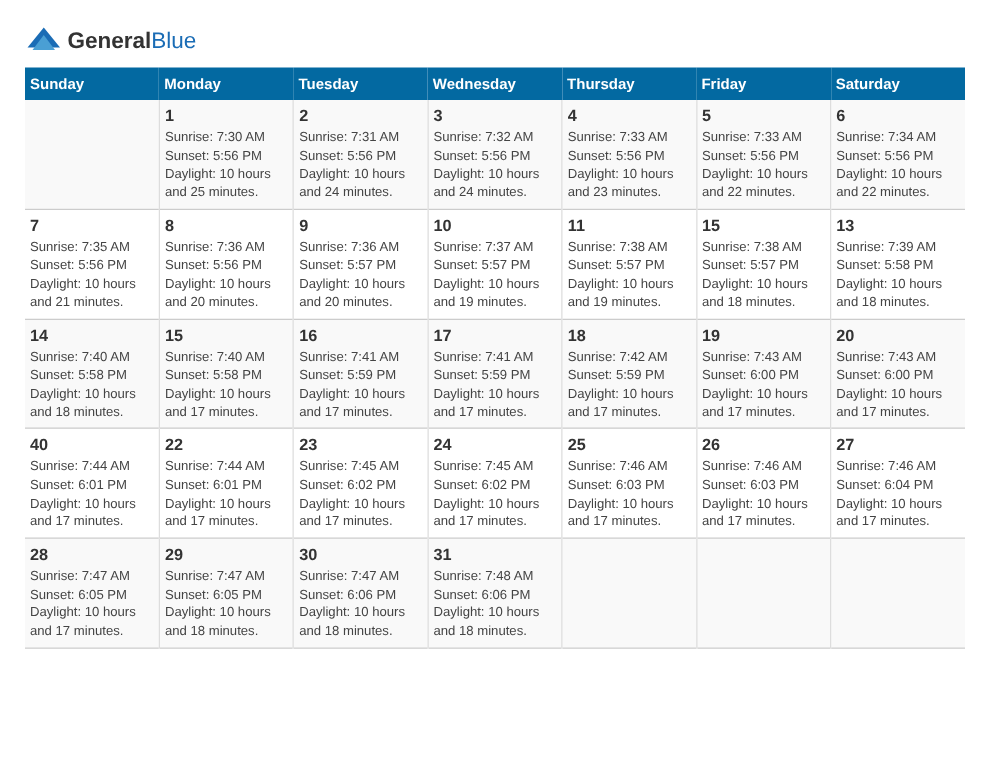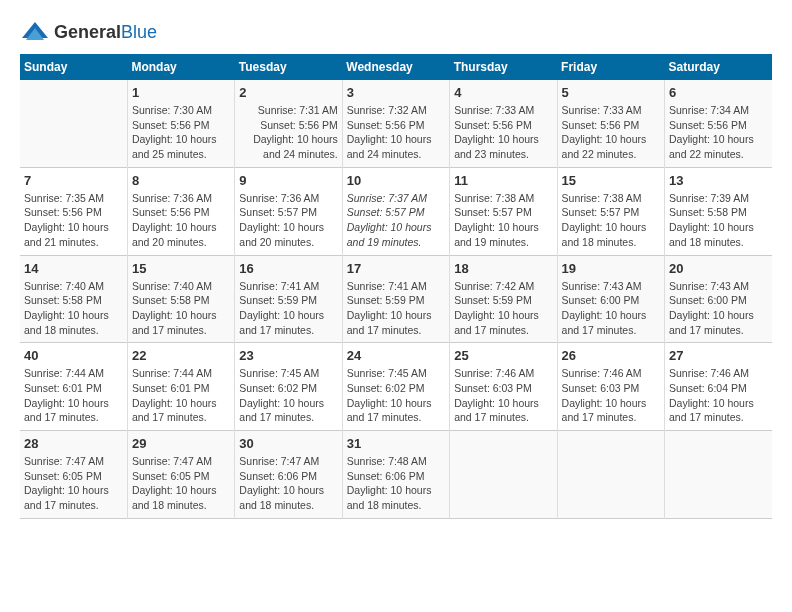--- a/index.html
+++ b/index.html
@@ -113,21 +113,21 @@
   <tr>
         <td></td>
         <td>
           <span class="day-num">1</span>
           <div class="day-info" style="white-space: pre-line;">Sunrise: 7:30 AM
 Sunset: 5:56 PM
 Daylight: 10 hours and 25 minutes.</div>
         </td>
         <td>
           <span class="day-num">2</span>
-          <div class="day-info" style="white-space: pre-line; text-align: right;">Sunrise: 7:31 AM
+          <div class="day-info" style="white-space: pre-line;">Sunrise: 7:31 AM
 Sunset: 5:56 PM
 Daylight: 10 hours and 24 minutes.</div>
         </td>
         <td>
           <span class="day-num">3</span>
           <div class="day-info" style="white-space: pre-line;">Sunrise: 7:32 AM
 Sunset: 5:56 PM
 Daylight: 10 hours and 24 minutes.</div>
         </td>
         <td>
@@ -163,21 +163,21 @@
 Daylight: 10 hours and 20 minutes.</div>
         </td>
         <td>
           <span class="day-num">9</span>
           <div class="day-info" style="white-space: pre-line;">Sunrise: 7:36 AM
 Sunset: 5:57 PM
 Daylight: 10 hours and 20 minutes.</div>
         </td>
         <td>
           <span class="day-num">10</span>
-          <div class="day-info" style="white-space: pre-line; font-style: italic;">Sunrise: 7:37 AM
+          <div class="day-info" style="white-space: pre-line;">Sunrise: 7:37 AM
 Sunset: 5:57 PM
 Daylight: 10 hours and 19 minutes.</div>
         </td>
         <td>
           <span class="day-num">11</span>
           <div class="day-info" style="white-space: pre-line;">Sunrise: 7:38 AM
 Sunset: 5:57 PM
 Daylight: 10 hours and 19 minutes.</div>
         </td>
         <td>

